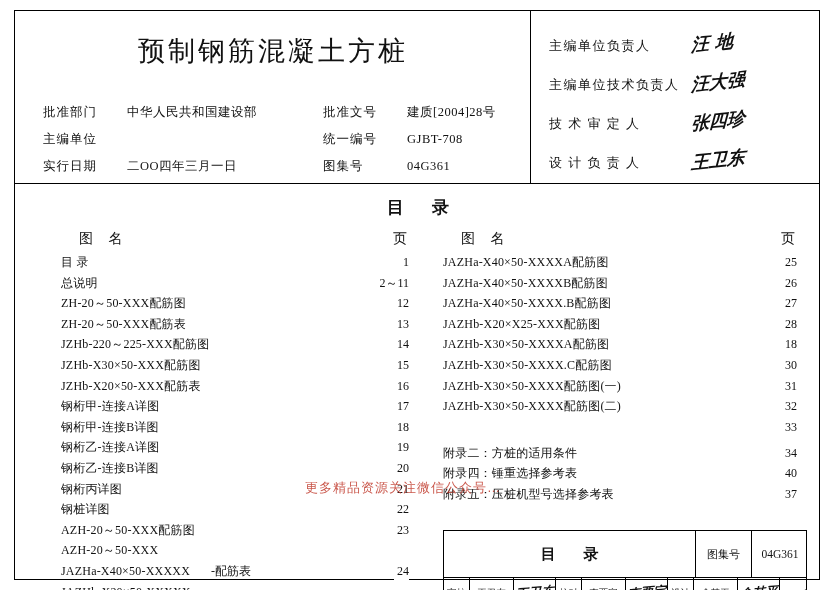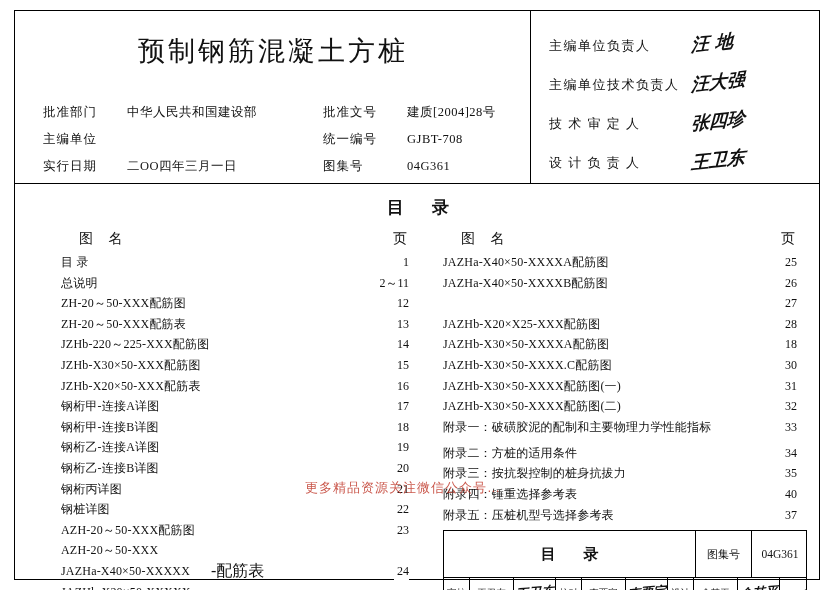--- a/index.html
+++ b/index.html
@@ -172,21 +172,21 @@
   .entry .e-page {
     position: absolute;
     right: 2px;
     background: #fff;
     padding-left: 3px;
   }
   .entry .e-name span.bg { background: #fff; padding-right: 3px; }
   .brace-note {
     position: absolute;
     left: 150px;
-    font-size: 16px;
+    font-size: 12px;
   }
   
   .watermark {
     position: absolute;
     left: 290px;
     top: 295px;
     font-size: 13px;
     color: #c0392b;
     letter-spacing: 1px;
     font-family: "Liberation Sans", sans-serif;
@@ -427,20 +427,21 @@
         <span class="e-name"><span class="bg">JAZHa-X40×50-XXXXA配筋图</span></span>
         <span class="e-page">25</span>
       </div>
       <div class="entry">
         <span class="e-dots"></span>
         <span class="e-name"><span class="bg">JAZHa-X40×50-XXXXB配筋图</span></span>
         <span class="e-page">26</span>
       </div>
       <div class="entry">
         <span class="e-dots"></span>
+        <span class="e-name"><span class="bg">JAZHa-X40×50-XXXX.B配筋图</span></span>
         <span class="e-page">27</span>
       </div>
       <div class="entry">
         <span class="e-dots"></span>
         <span class="e-name"><span class="bg">JAZHb-X20×X25-XXX配筋图</span></span>
         <span class="e-page">28</span>
       </div>
       <div class="entry">
         <span class="e-dots"></span>
         <span class="e-name"><span class="bg">JAZHb-X30×50-XXXXA配筋图</span></span>
@@ -456,32 +457,26 @@
         <span class="e-name"><span class="bg">JAZHb-X30×50-XXXX配筋图(一)</span></span>
         <span class="e-page">31</span>
       </div>
       <div class="entry">
         <span class="e-dots"></span>
         <span class="e-name"><span class="bg">JAZHb-X30×50-XXXX配筋图(二)</span></span>
         <span class="e-page">32</span>
       </div>
       <div class="entry" style="height:26px;">
         <span class="e-dots"></span>
-        <span class="e-name"><span class="bg">附录一：破磺胶泥的配制和主要物理力学性能指标</span></span>
         <span class="e-page">33</span>
       </div>
       <div class="entry">
         <span class="e-dots"></span>
         <span class="e-name"><span class="bg">附录二：方桩的适用条件</span></span>
         <span class="e-page">34</span>
-      </div>
-      <div class="entry">
-        <span class="e-dots"></span>
-        <span class="e-name"><span class="bg">附录三：按抗裂控制的桩身抗拔力</span></span>
-        <span class="e-page">35</span>
       </div>
       <div class="entry">
         <span class="e-dots"></span>
         <span class="e-name"><span class="bg">附录四：锤重选择参考表</span></span>
         <span class="e-page">40</span>
       </div>
       <div class="entry">
         <span class="e-dots"></span>
         <span class="e-name"><span class="bg">附录五：压桩机型号选择参考表</span></span>
         <span class="e-page">37</span>

